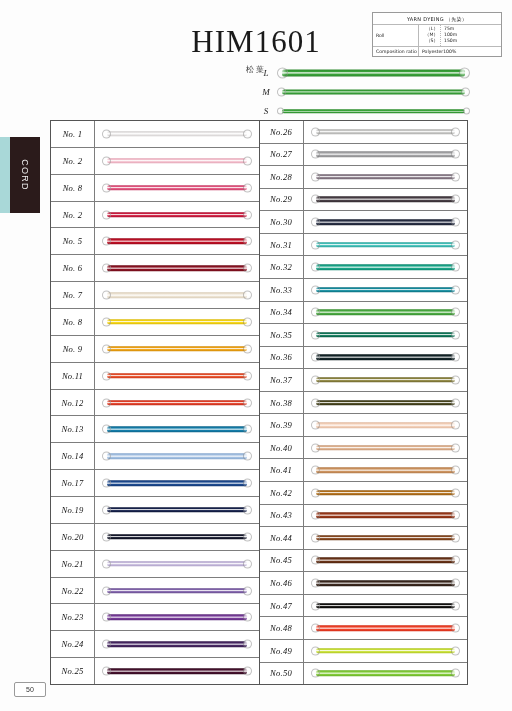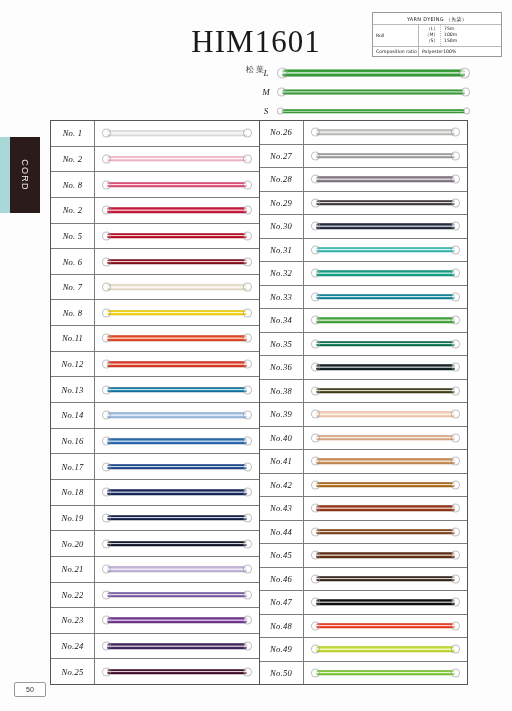--- a/index.html
+++ b/index.html
@@ -343,20 +343,32 @@
             <div class="sw-wrap">
               <div class="cord">
                 <div class="body" style="height: 5.5px; background: linear-gradient(rgb(217, 185, 9) 0%, rgb(245, 213, 21) 32%, rgba(255, 255, 255, 0.133) 48%, rgb(245, 213, 21) 66%, rgb(217, 185, 9) 100%);"></div>
                 <div class="cap l" style="width: 9px; height: 9px;"></div>
                 <div class="cap r" style="width: 9px; height: 9px;"></div>
               </div>
             </div>
           </div>
         </div>
         <div class="row">
+          <div class="cell-no">No.  9</div>
+          <div class="cell-sw">
+            <div class="sw-wrap">
+              <div class="cord">
+                <div class="body" style="height: 5.5px; background: linear-gradient(rgb(209, 138, 7) 0%, rgb(240, 164, 21) 32%, rgba(255, 255, 255, 0.133) 48%, rgb(240, 164, 21) 66%, rgb(209, 138, 7) 100%);"></div>
+                <div class="cap l" style="width: 9px; height: 9px;"></div>
+                <div class="cap r" style="width: 9px; height: 9px;"></div>
+              </div>
+            </div>
+          </div>
+        </div>
+        <div class="row">
           <div class="cell-no">No.11</div>
           <div class="cell-sw">
             <div class="sw-wrap">
               <div class="cord">
                 <div class="body" style="height: 5.5px; background: linear-gradient(rgb(201, 58, 26) 0%, rgb(232, 80, 43) 32%, rgba(255, 255, 255, 0.133) 48%, rgb(232, 80, 43) 66%, rgb(201, 58, 26) 100%);"></div>
                 <div class="cap l" style="width: 9px; height: 9px;"></div>
                 <div class="cap r" style="width: 9px; height: 9px;"></div>
               </div>
             </div>
           </div>
@@ -391,49 +403,25 @@
             <div class="sw-wrap">
               <div class="cord">
                 <div class="body" style="height: 5.5px; background: linear-gradient(rgb(134, 166, 205) 0%, rgb(168, 196, 228) 32%, rgba(255, 255, 255, 0.133) 48%, rgb(168, 196, 228) 66%, rgb(134, 166, 205) 100%);"></div>
                 <div class="cap l" style="width: 9px; height: 9px;"></div>
                 <div class="cap r" style="width: 9px; height: 9px;"></div>
               </div>
             </div>
           </div>
         </div>
         <div class="row">
-          <div class="cell-no">No.16</div>
-          <div class="cell-sw">
-            <div class="sw-wrap">
-              <div class="cord">
-                <div class="body" style="height: 5.5px; background: linear-gradient(rgb(31, 87, 147) 0%, rgb(47, 114, 180) 32%, rgba(255, 255, 255, 0.133) 48%, rgb(47, 114, 180) 66%, rgb(31, 87, 147) 100%);"></div>
-                <div class="cap l" style="width: 9px; height: 9px;"></div>
-                <div class="cap r" style="width: 9px; height: 9px;"></div>
-              </div>
-            </div>
-          </div>
-        </div>
-        <div class="row">
           <div class="cell-no">No.17</div>
           <div class="cell-sw">
             <div class="sw-wrap">
               <div class="cord">
                 <div class="body" style="height: 5.5px; background: linear-gradient(rgb(20, 55, 115) 0%, rgb(29, 76, 147) 32%, rgba(255, 255, 255, 0.133) 48%, rgb(29, 76, 147) 66%, rgb(20, 55, 115) 100%);"></div>
-                <div class="cap l" style="width: 9px; height: 9px;"></div>
-                <div class="cap r" style="width: 9px; height: 9px;"></div>
-              </div>
-            </div>
-          </div>
-        </div>
-        <div class="row">
-          <div class="cell-no">No.18</div>
-          <div class="cell-sw">
-            <div class="sw-wrap">
-              <div class="cord">
-                <div class="body" style="height: 5.5px; background: linear-gradient(rgb(16, 31, 75) 0%, rgb(25, 45, 99) 32%, rgba(255, 255, 255, 0.133) 48%, rgb(25, 45, 99) 66%, rgb(16, 31, 75) 100%);"></div>
                 <div class="cap l" style="width: 9px; height: 9px;"></div>
                 <div class="cap r" style="width: 9px; height: 9px;"></div>
               </div>
             </div>
           </div>
         </div>
         <div class="row">
           <div class="cell-no">No.19</div>
           <div class="cell-sw">
             <div class="sw-wrap">
@@ -645,20 +633,32 @@
             <div class="sw-wrap">
               <div class="cord">
                 <div class="body" style="height: 5.5px; background: linear-gradient(rgb(10, 23, 26) 0%, rgb(21, 38, 42) 32%, rgba(255, 255, 255, 0.133) 48%, rgb(21, 38, 42) 66%, rgb(10, 23, 26) 100%);"></div>
                 <div class="cap l" style="width: 9px; height: 9px;"></div>
                 <div class="cap r" style="width: 9px; height: 9px;"></div>
               </div>
             </div>
           </div>
         </div>
         <div class="row">
+          <div class="cell-no">No.37</div>
+          <div class="cell-sw">
+            <div class="sw-wrap">
+              <div class="cord">
+                <div class="body" style="height: 5.5px; background: linear-gradient(rgb(111, 104, 45) 0%, rgb(142, 134, 65) 32%, rgba(255, 255, 255, 0.133) 48%, rgb(142, 134, 65) 66%, rgb(111, 104, 45) 100%);"></div>
+                <div class="cap l" style="width: 9px; height: 9px;"></div>
+                <div class="cap r" style="width: 9px; height: 9px;"></div>
+              </div>
+            </div>
+          </div>
+        </div>
+        <div class="row">
           <div class="cell-no">No.38</div>
           <div class="cell-sw">
             <div class="sw-wrap">
               <div class="cord">
                 <div class="body" style="height: 5.5px; background: linear-gradient(rgb(51, 49, 19) 0%, rgb(74, 71, 31) 32%, rgba(255, 255, 255, 0.133) 48%, rgb(74, 71, 31) 66%, rgb(51, 49, 19) 100%);"></div>
                 <div class="cap l" style="width: 9px; height: 9px;"></div>
                 <div class="cap r" style="width: 9px; height: 9px;"></div>
               </div>
             </div>
           </div>

